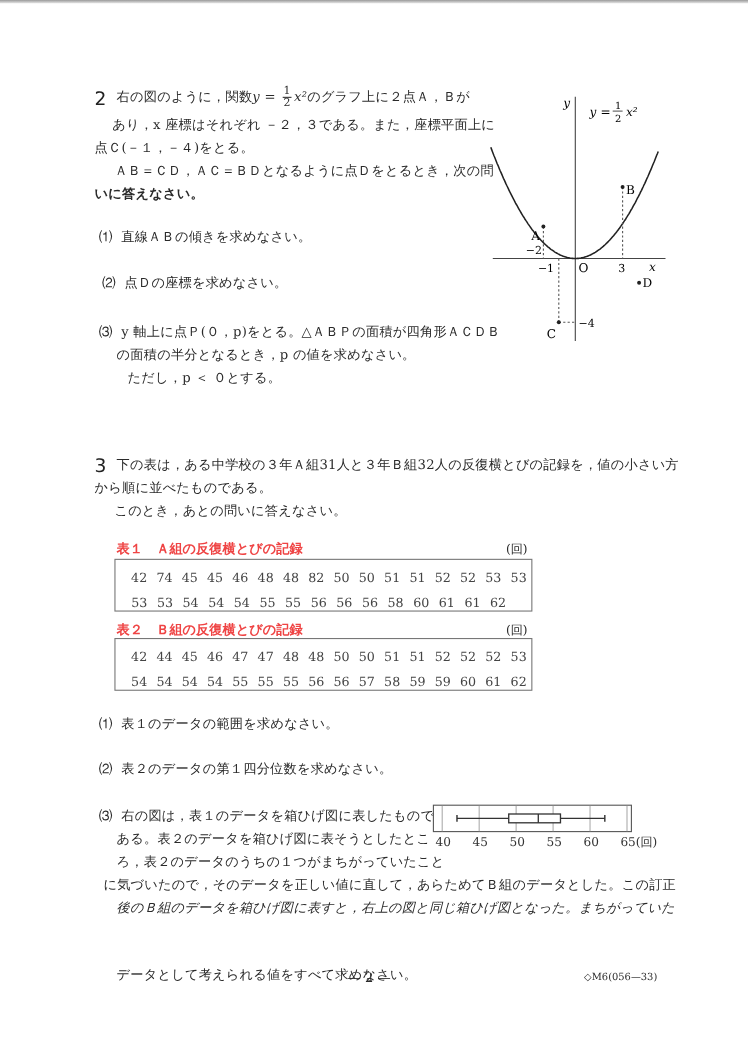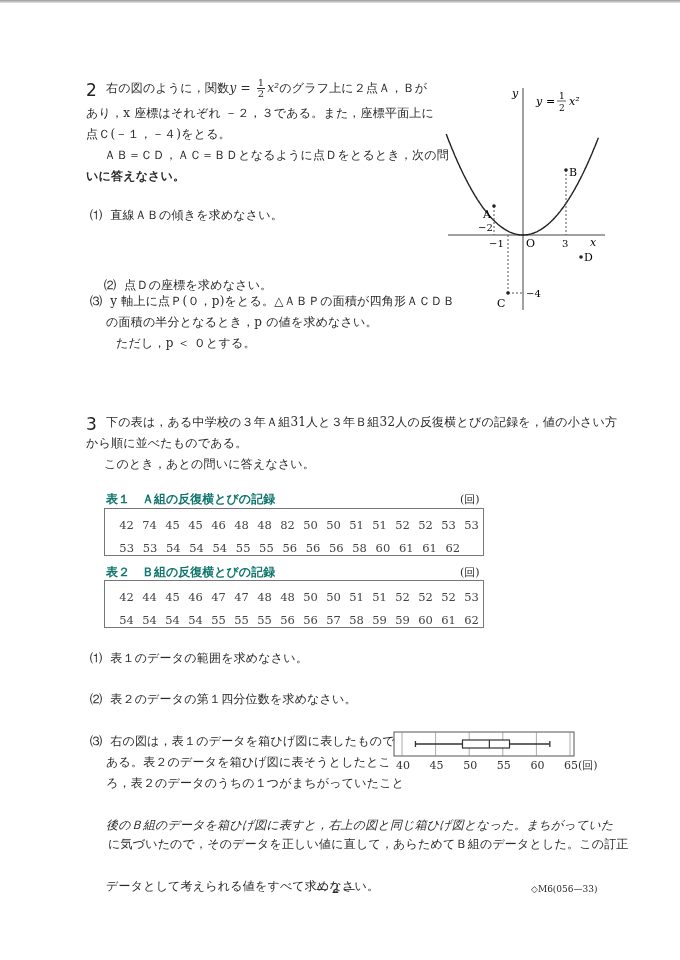--- a/index.html
+++ b/index.html
@@ -8,46 +8,46 @@
       font-family: "DejaVu Serif", "Liberation Serif", serif; color: #2a2a2a;
     }
     .topline { position: absolute; left: 0; top: 0; width: 680px; height: 3px; background: linear-gradient(#9a9a9a, #e6e6e6); }
     .abs { position: absolute; }
     .qnum { font-family: "DejaVu Sans", "Liberation Sans", sans-serif; font-size: 17px; font-weight: normal; color: #222; }
     .txt { font-size: 12px; line-height: 21px; letter-spacing: 0.2px; white-space: nowrap; }
     .frac { display: inline-block; vertical-align: middle; text-align: center; font-size: 10px; line-height: 10px; margin: 0 2px; }
     .frac span { display: block; }
     .frac .num { border-bottom: 1px solid #333; padding: 0 1px; }
     .it { font-style: italic; }
-    .tbl-title { font-family: Liberation Serif, serif; font-size: 12px; font-weight: bold; color: #0f766e; }
+    .tbl-title { font-family: Liberation Serif, serif; font-size: 12px; font-weight: bold; color: #ef4444; }
     .unit { font-size: 11px; }
     .tbl { position: absolute; border: 1px solid #777; }
     .row { display: flex; height: 23px; align-items: flex-end; padding-left: 10px; }
     .cell { width: 23.3px; font-size: 11.5px; color: #444; text-align: center; margin-right: 0; }
     .footer { font-size: 12px; }
     .code { font-size: 9px; }
   </style>
 </head>
 <body>
 
 <div class="topline"></div>
 
 <div class="abs qnum" style="left:86px; top:80px;">2</div>
 <div class="abs txt" style="left:106px; top:78px;">
   <span>右の図のように，関数</span><span class="it">y</span><span> = </span><span class="frac"><span class="num">1</span><span>2</span></span><span class="it">x²</span><span>のグラフ上に２点Ａ，Ｂが</span>
 </div>
-<div class="abs txt" style="left:86px; top:103px;">あり，x 座標はそれぞれ －２，３である。また，座標平面上に</div>
+<div class="abs txt" style="left:102px; top:103px;">あり，x 座標はそれぞれ －２，３である。また，座標平面上に</div>
 <div class="abs txt" style="left:86px; top:124px;">点Ｃ(－１，－４)をとる。</div>
 <div class="abs txt" style="left:104px; top:145px;">ＡＢ＝ＣＤ，ＡＣ＝ＢＤとなるように点Ｄをとるとき，次の問</div>
 <div class="abs txt" style="left:86px; top:166px;font-weight:bold;">いに答えなさい。</div>
 
 <div class="abs txt" style="left:90px; top:205px;">
   <span>⑴</span>&nbsp;&nbsp;<span>直線ＡＢの傾きを求めなさい。</span>
 </div>
-<div class="abs txt" style="left:104px; top:247px;margin-top:28px;">
+<div class="abs txt" style="left:93px; top:247px;">
   <span>⑵</span>&nbsp;&nbsp;<span>点Ｄの座標を求めなさい。</span>
 </div>
 <div class="abs txt" style="left:90px; top:291px;text-align:center;">
   <span>⑶</span>&nbsp;&nbsp;<span>y 軸上に点Ｐ(０，p)をとる。△ＡＢＰの面積が四角形ＡＣＤＢ</span>
 </div>
 <div class="abs txt" style="left:106px; top:312px;">の面積の半分となるとき，p の値を求めなさい。</div>
 <div class="abs txt" style="left:116px; top:333px;">ただし，p ＜ ０とする。</div>
 
 <svg class="abs" style="left:440px; top:80px;" width="180" height="232">
 
@@ -175,21 +175,21 @@
   <span>⑴</span>&nbsp;&nbsp;<span>表１のデータの範囲を求めなさい。</span>
 </div>
 <div class="abs txt" style="left:90px; top:689px;text-align:right;">
   <span>⑵</span>&nbsp;&nbsp;<span>表２のデータの第１四分位数を求めなさい。</span>
 </div>
 <div class="abs txt" style="left:90px; top:731px;">
   <span>⑶</span>&nbsp;&nbsp;<span>右の図は，表１のデータを箱ひげ図に表したもので</span>
 </div>
 <div class="abs txt" style="left:106px; top:752px;">ある。表２のデータを箱ひげ図に表そうとしたとこ</div>
 <div class="abs txt" style="left:106px; top:773px;">ろ，表２のデータのうちの１つがまちがっていたこと</div>
-<div class="abs txt" style="left:108px; top:794px;margin-top:40px;">に気づいたので，そのデータを正しい値に直して，あらためてＢ組のデータとした。この訂正</div>
+<div class="abs txt" style="left:94px; top:794px;">に気づいたので，そのデータを正しい値に直して，あらためてＢ組のデータとした。この訂正</div>
 <div class="abs txt" style="left:106px; top:815px;font-style:italic;">後のＢ組のデータを箱ひげ図に表すと，右上の図と同じ箱ひげ図となった。まちがっていた</div>
 <div class="abs txt" style="left:106px; top:836px;margin-top:40px;">データとして考えられる値をすべて求めなさい。</div>
 
 <svg class="abs" style="left:390px; top:730px;" width="215" height="42">
   <rect x="4" y="2" width="180" height="24" fill="none" stroke="#555" stroke-width="1"></rect>
   <g id="bp-grid">
       <line x1="12" x2="12" y1="2" y2="26" stroke="#888" stroke-width="0.7"></line>
       <line x1="45.6" x2="45.6" y1="2" y2="26" stroke="#888" stroke-width="0.7"></line>
       <line x1="79.2" x2="79.2" y1="2" y2="26" stroke="#888" stroke-width="0.7"></line>
       <line x1="112.8" x2="112.8" y1="2" y2="26" stroke="#888" stroke-width="0.7"></line>

